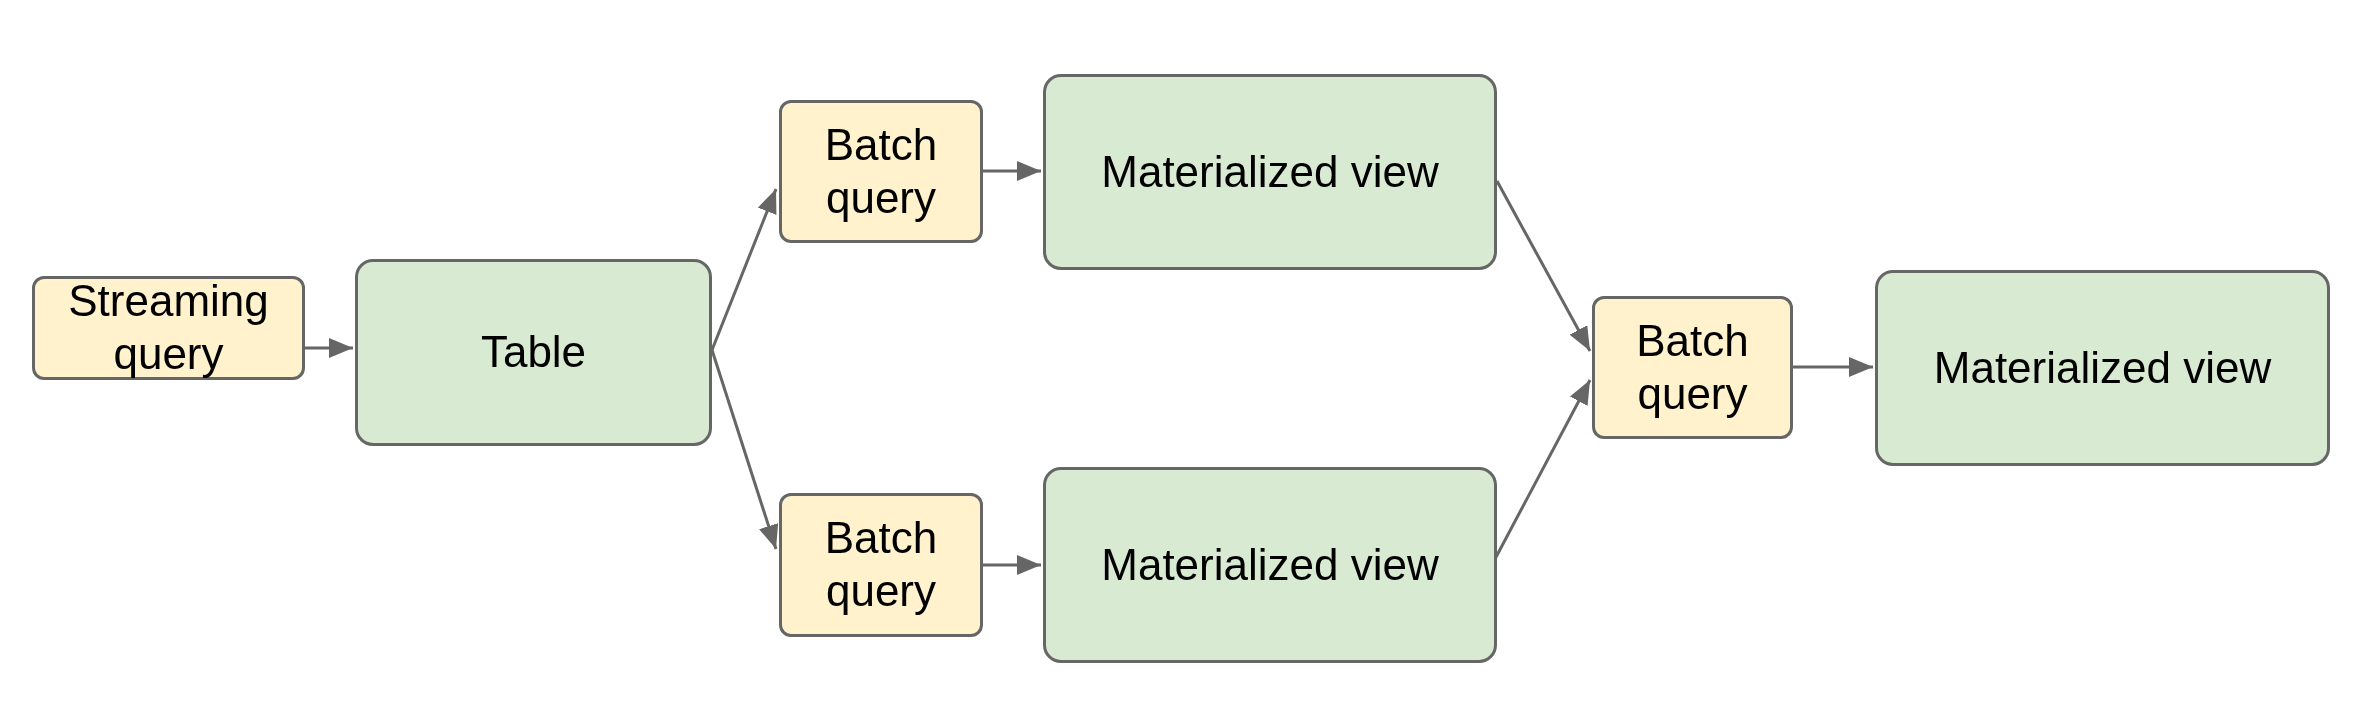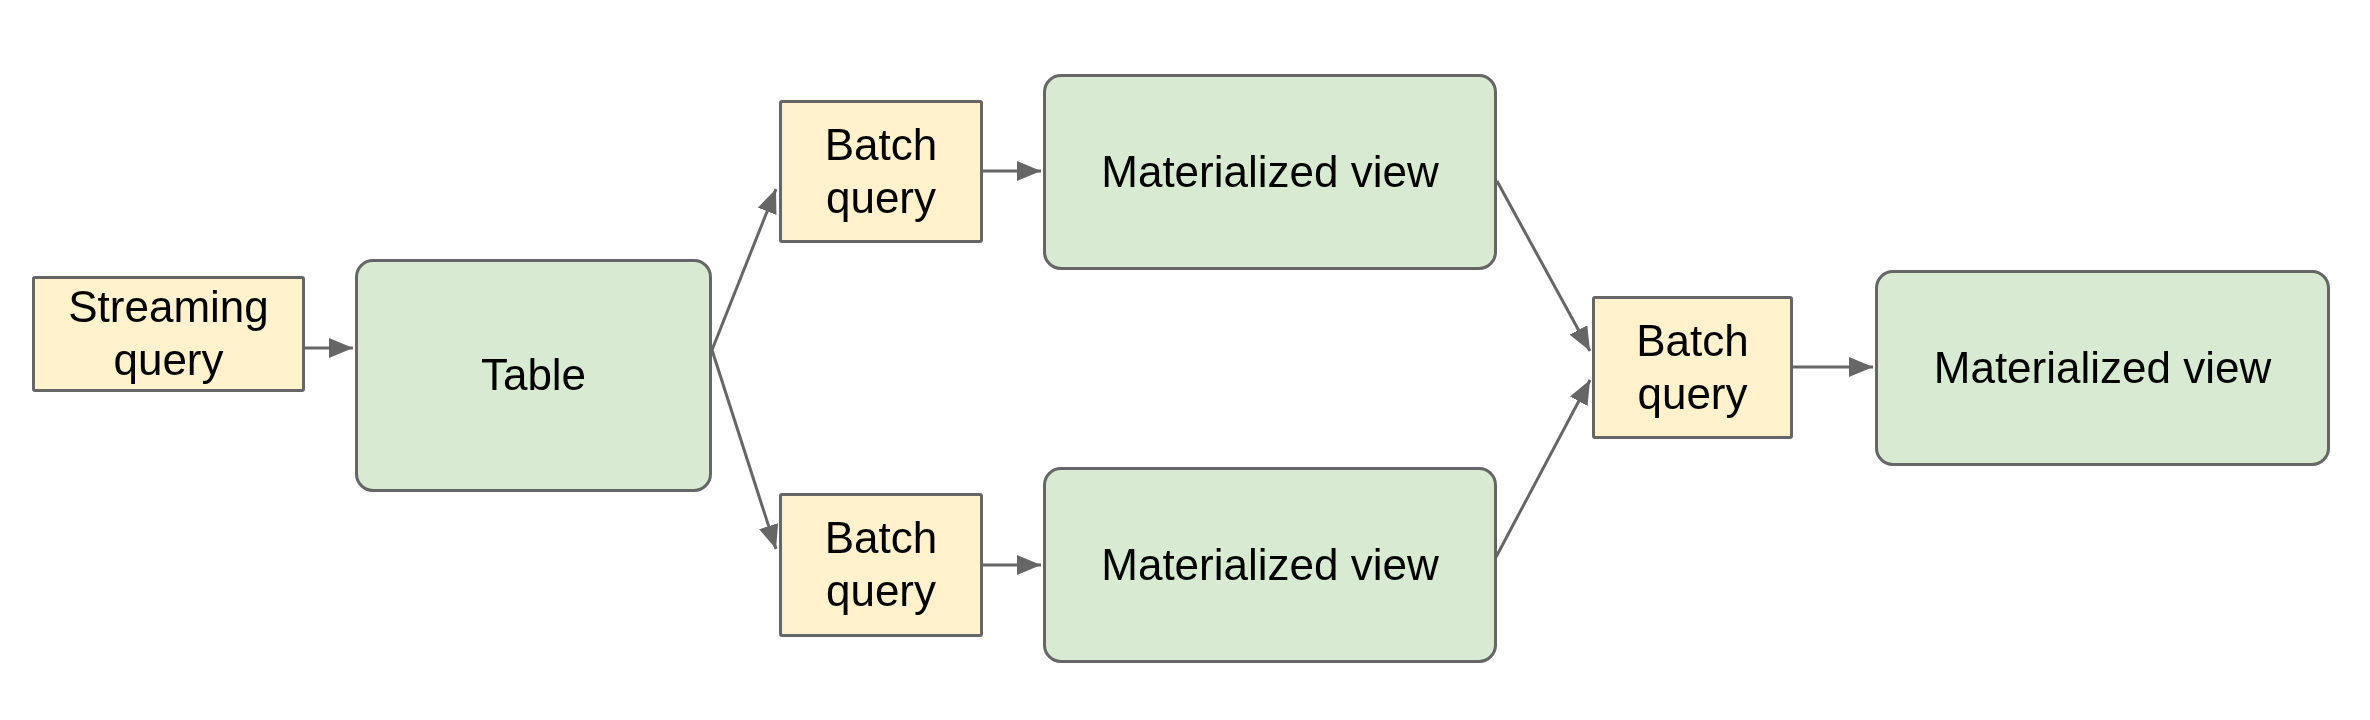--- a/index.html
+++ b/index.html
@@ -27,21 +27,21 @@
     border: 3px solid var(--line-color);
     display: flex;
     align-items: center;
     justify-content: center;
     text-align: center;
     font-size: 44px;
     line-height: 1.2;
     color: var(--text-color);
     padding: 4px;
   }
-  .node.query { background: var(--query-fill); border-radius: 3px; }
+  .node.query { background: var(--query-fill); border-radius: 12px; }
   .node.view  { background: var(--table-fill); border-radius: 18px; }
 </style>
 </head>
 <body>
 
 <div class="canvas">
 
   <svg class="edges" viewBox="0 0 2370 720" xmlns="http://www.w3.org/2000/svg">
     <defs>
       <marker id="ah" viewBox="0 0 12 10" refX="12" refY="5" markerWidth="24" markerHeight="20" markerUnits="userSpaceOnUse" orient="auto">
@@ -52,25 +52,25 @@
     <line class="edge" x1="305" y1="348" x2="353" y2="348" marker-end="url(#ah)"></line>
     <line class="edge" x1="712" y1="350" x2="776" y2="189" marker-end="url(#ah)"></line>
     <line class="edge" x1="712" y1="350" x2="776" y2="549" marker-end="url(#ah)"></line>
     <line class="edge" x1="983" y1="171" x2="1041" y2="171" marker-end="url(#ah)"></line>
     <line class="edge" x1="983" y1="565" x2="1041" y2="565" marker-end="url(#ah)"></line>
     <line class="edge" x1="1497" y1="181" x2="1590" y2="351" marker-end="url(#ah)"></line>
     <line class="edge" x1="1495" y1="559" x2="1590" y2="380" marker-end="url(#ah)"></line>
     <line class="edge" x1="1793" y1="367" x2="1873" y2="367" marker-end="url(#ah)"></line>
   </svg>
 
-  <div class="node query" style="left:32px;   top:276px; width:273px; height:116px;">
+  <div class="node query" style="left:32px;   top:276px; width:273px; height:104px;">
     <span>Streaming query</span>
   </div>
 
-  <div class="node view" style="left:355px;  top:259px; width:357px; height:233px;">
+  <div class="node view" style="left:355px;  top:259px; width:357px; height:187px;">
     <span>Table</span>
   </div>
 
   <div class="node query" style="left:779px;  top:100px; width:204px; height:143px;">
     <span>Batch query</span>
   </div>
 
   <div class="node view" style="left:1043px; top:74px;  width:454px; height:196px;">
     <span>Materialized view</span>
   </div>

